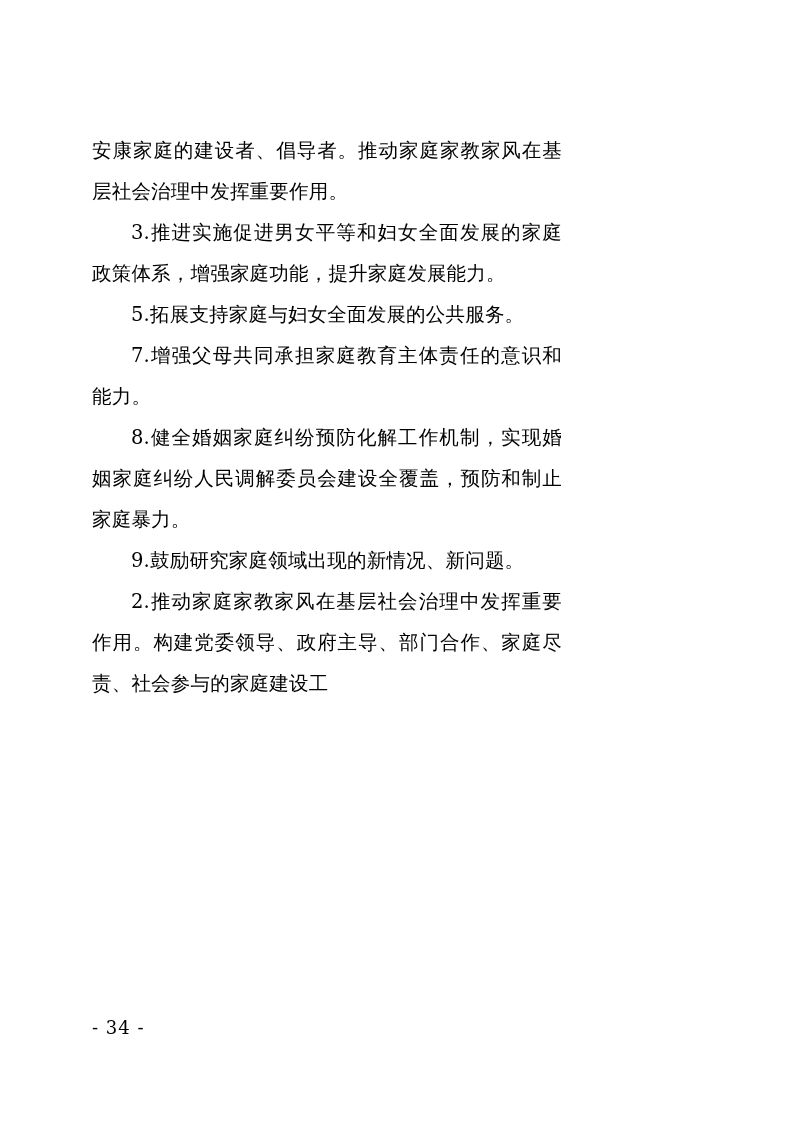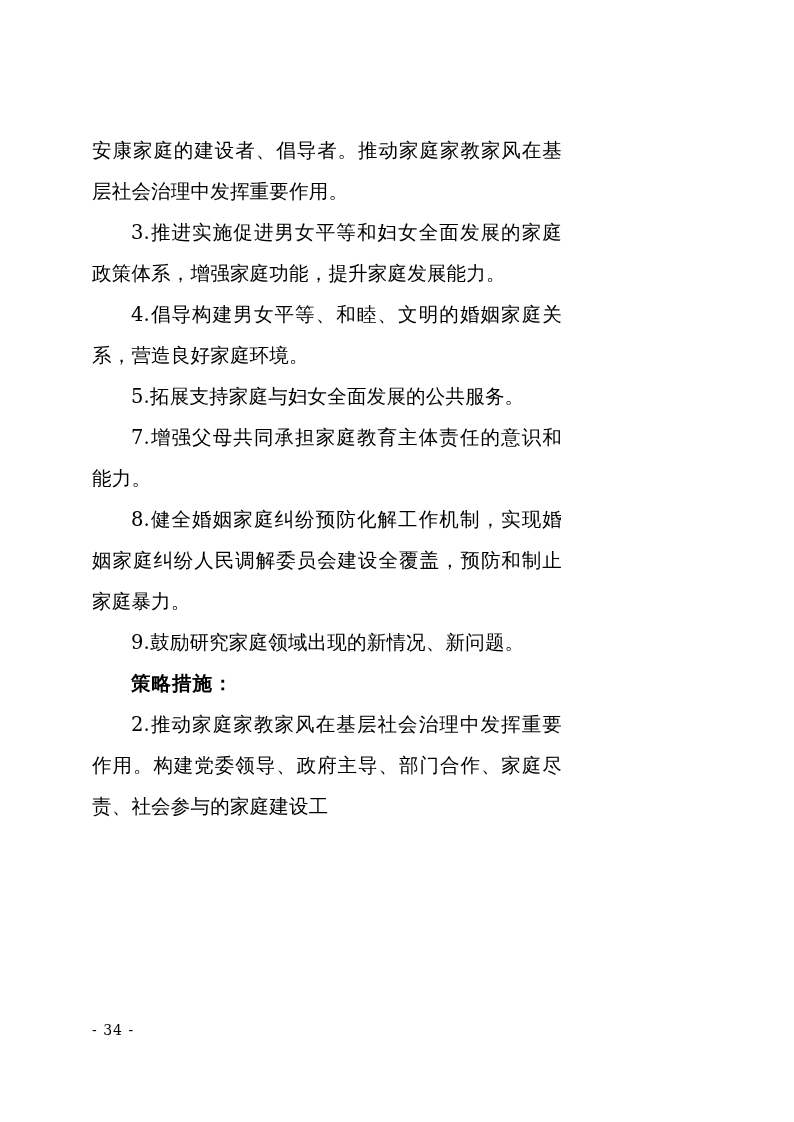--- a/index.html
+++ b/index.html
@@ -40,34 +40,32 @@
   }
   .para.heading {
     text-indent: 2em;
     font-weight: bold;
     letter-spacing: 1px;
   }
   .page-number {
     position: absolute;
     left: 92px;
     bottom: 84px;
-    font-size: 14px;
+    font-size: 18px;
     font-family: "DejaVu Serif", "Liberation Serif", serif;
     letter-spacing: 1px;
   }
 </style>
 </head>
 <body>
 
 <div class="page">
   <div class="doc-body">
     <p class="para">安康家庭的建设者、倡导者。推动家庭家教家风在基层社会治理中发挥重要作用。</p>
     <p class="para indent">3.推进实施促进男女平等和妇女全面发展的家庭政策体系，增强家庭功能，提升家庭发展能力。</p>
-    <p class="para indent">4.倡导构建男女平等、和睦、文明的婚姻家庭关系，营造良好家庭环境。</p>
     <p class="para indent">5.拓展支持家庭与妇女全面发展的公共服务。</p>
     <p class="para indent">7.增强父母共同承担家庭教育主体责任的意识和能力。</p>
     <p class="para indent">8.健全婚姻家庭纠纷预防化解工作机制，实现婚姻家庭纠纷人民调解委员会建设全覆盖，预防和制止家庭暴力。</p>
     <p class="para indent">9.鼓励研究家庭领域出现的新情况、新问题。</p>
-    <p class="para heading">策略措施：</p>
     <p class="para indent">2.推动家庭家教家风在基层社会治理中发挥重要作用。构建党委领导、政府主导、部门合作、家庭尽责、社会参与的家庭建设工</p>
   </div>
   <div class="page-number">- 34 -</div>
 </div>
 
 </body></html>

